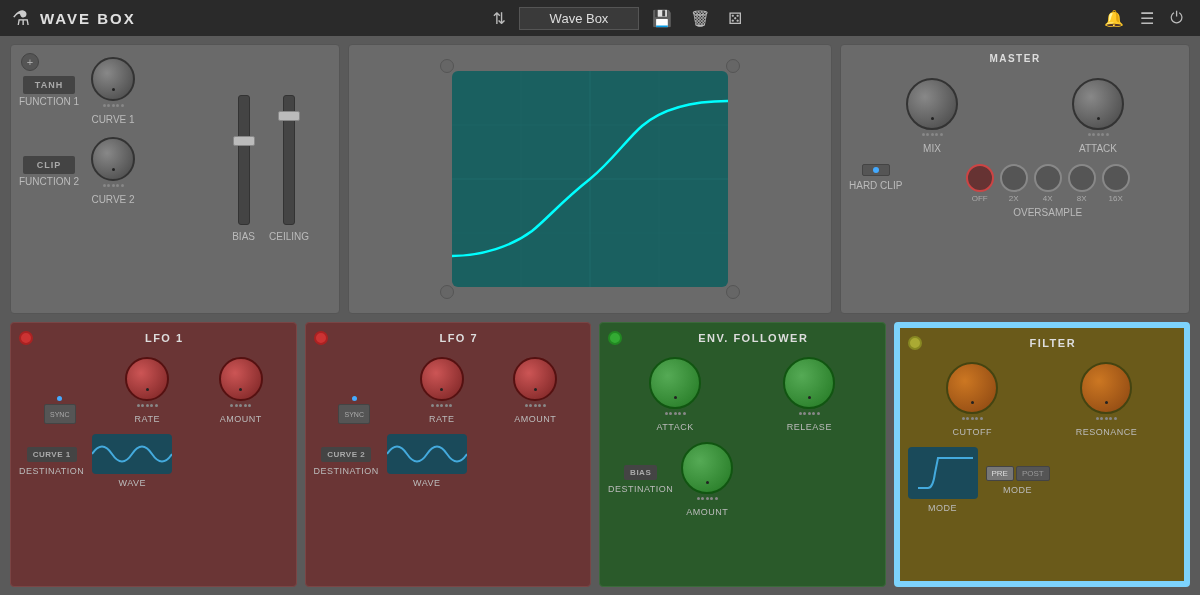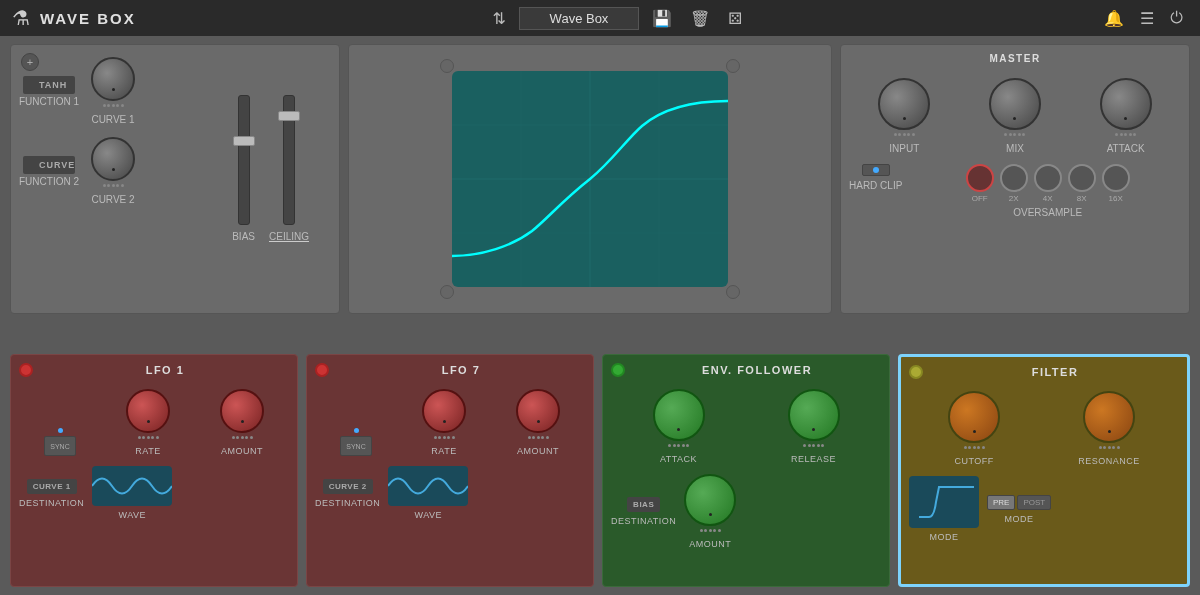--- a/index.html
+++ b/index.html
@@ -120,21 +120,21 @@
       align-items: center;
       gap: 12px;
     }
     .func-btn {
       background: #444;
       border: none;
       color: #aaa;
       font-size: 9px;
       font-weight: bold;
       letter-spacing: 1px;
-      padding: 4px 16px;
+      padding: 4px 8px;
       border-radius: 2px;
       width: 52px;
       cursor: pointer;
     }
     .func-label {
       font-size: 10px;
       color: #bbb;
       text-align: center;
     }
     .func-col {
@@ -284,31 +284,30 @@
     }
     .oversample-label {
       font-size: 8px; color: #aaa;
     }
 
     
     .bottom-row {
       display: flex;
       gap: 8px;
       flex: 1;
-      margin-top: 32px;
     }
     .module-panel {
       flex: 1;
       border-radius: 4px;
       padding: 8px;
       position: relative;
     }
     .module-panel.lfo { background: #6a3535; border: 1px solid #7a4545; }
     .module-panel.env { background: #2a5a2a; border: 1px solid #3a6a3a; }
-    .module-panel.filter { background: #6a5a1a; border: 3px solid #7dd3fc; }
+    .module-panel.filter { background: #6a5a1a; border: 6px solid #7dd3fc; }
 
     .module-header {
       display: flex;
       align-items: center;
       gap: 8px;
       margin-bottom: 8px;
     }
     .module-led {
       width: 14px; height: 14px;
       border-radius: 50%;
@@ -501,21 +500,21 @@
                 <div class="arc-dot"></div>
                 <div class="arc-dot"></div>
             </div>
             <span class="func-label">CURVE 1</span>
           </div>
 
         </div>
 
         <div class="function-row">
           <div class="func-col">
-            <button class="func-btn">CURVE</button>
+            <button class="func-btn">CLIP</button>
             <span class="func-label">FUNCTION 2</span>
           </div>
           <div class="func-col">
             <div class="knob knob-md">
               <div class="knob-outer knob-md" style="position:relative;">
                 <div class="knob-dot"></div>
               </div>
             </div>
             <div class="knob-arc">
               <div class="arc-dot"></div>
@@ -532,21 +531,21 @@
 
       <div style="position:absolute; right:30px; top:50px; display:flex; gap:14px; height:170px; align-items:flex-start;">
 
         <div class="slider-container" style="height:150px;">
           <div class="slider-track" style="height:130px; position:relative;">
             <div class="slider-thumb" style="top:40px;"></div>
           </div>
           <span class="func-label" style="margin-top:4px;">BIAS</span>
         </div>
 
-        <div class="slider-container" style="height:150px;text-decoration:underline;">
+        <div class="slider-container" style="height:150px;">
           <div class="slider-track" style="height:130px; position:relative;">
             <div class="slider-thumb" style="top:15px;"></div>
           </div>
           <span class="func-label" style="margin-top:4px;">CEILING</span>
         </div>
       </div>
 
     </div>
 
     <div class="panel scope-panel">
@@ -580,35 +579,20 @@
               <div class="knob-dot"></div>
             </div>
           </div>
           <div class="knob-arc">
             <div class="arc-dot"></div>
               <div class="arc-dot"></div>
               <div class="arc-dot"></div>
               <div class="arc-dot"></div>
               <div class="arc-dot"></div>
           </div>
-          <span class="func-label">INPUT</span>
-        </div>
-        <div class="func-col">
-          <div class="knob knob-lg">
-            <div class="knob-outer knob-lg" style="position:relative;">
-              <div class="knob-dot"></div>
-            </div>
-          </div>
-          <div class="knob-arc">
-            <div class="arc-dot"></div>
-              <div class="arc-dot"></div>
-              <div class="arc-dot"></div>
-              <div class="arc-dot"></div>
-              <div class="arc-dot"></div>
-          </div>
           <span class="func-label">MIX</span>
         </div>
         <div class="func-col">
           <div class="knob knob-lg">
             <div class="knob-outer knob-lg" style="position:relative;">
               <div class="knob-dot"></div>
             </div>
           </div>
           <div class="knob-arc">
             <div class="arc-dot"></div>

